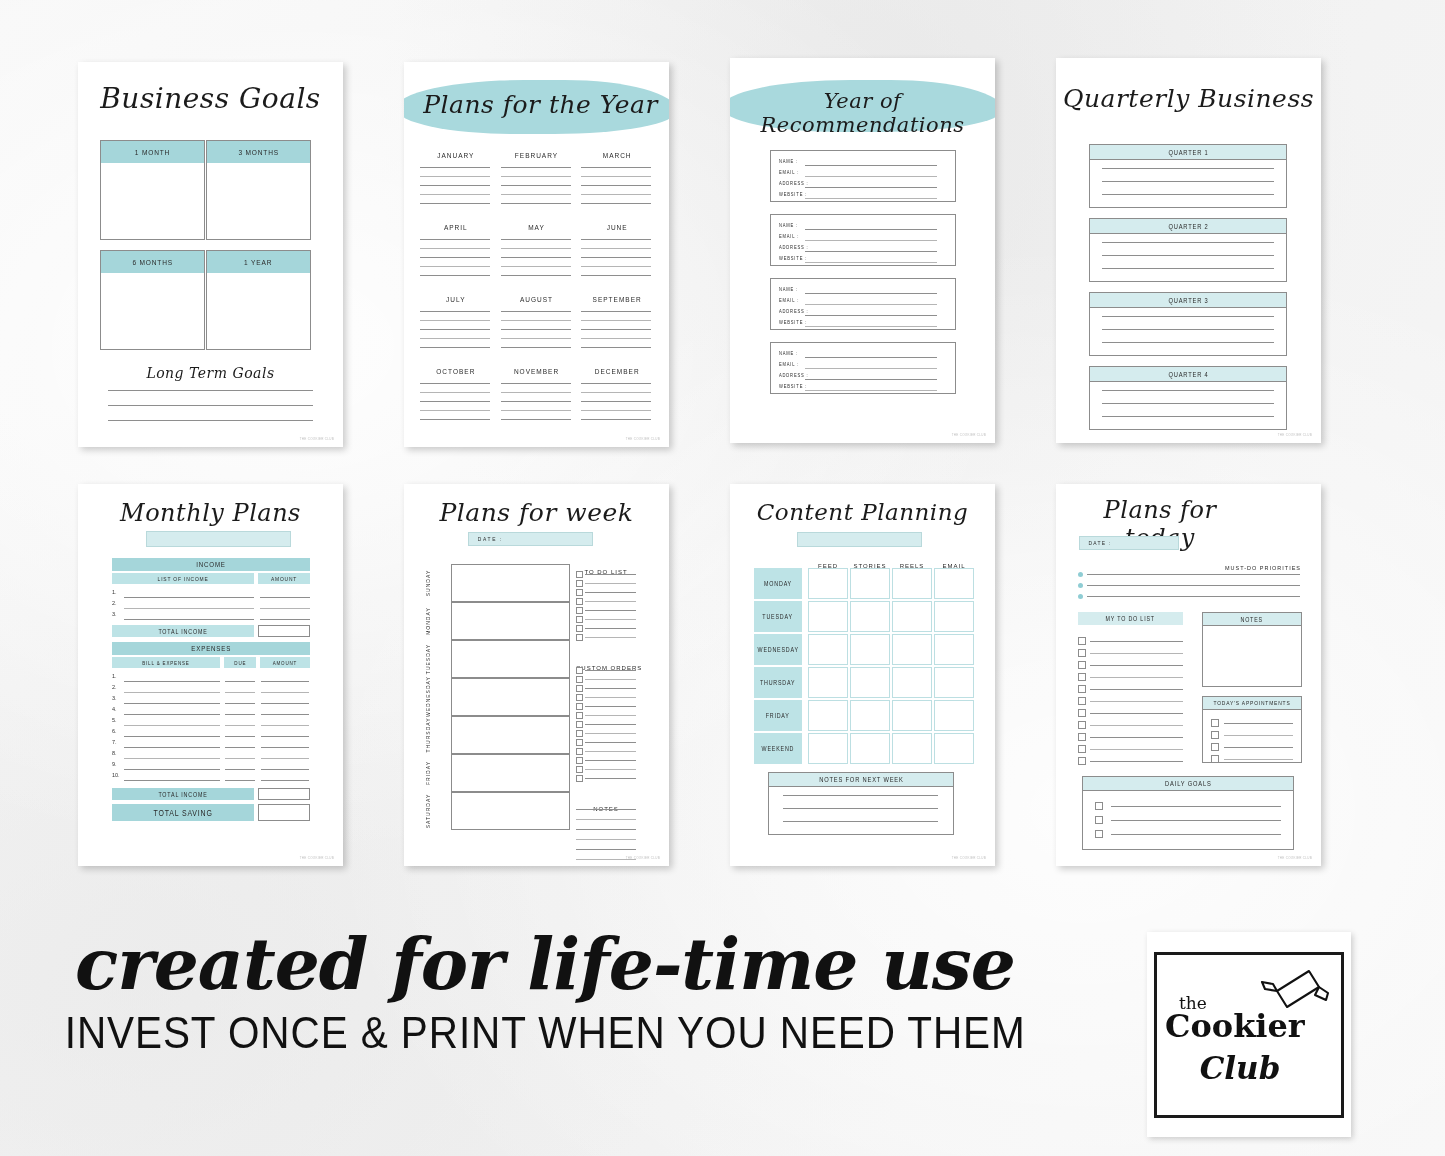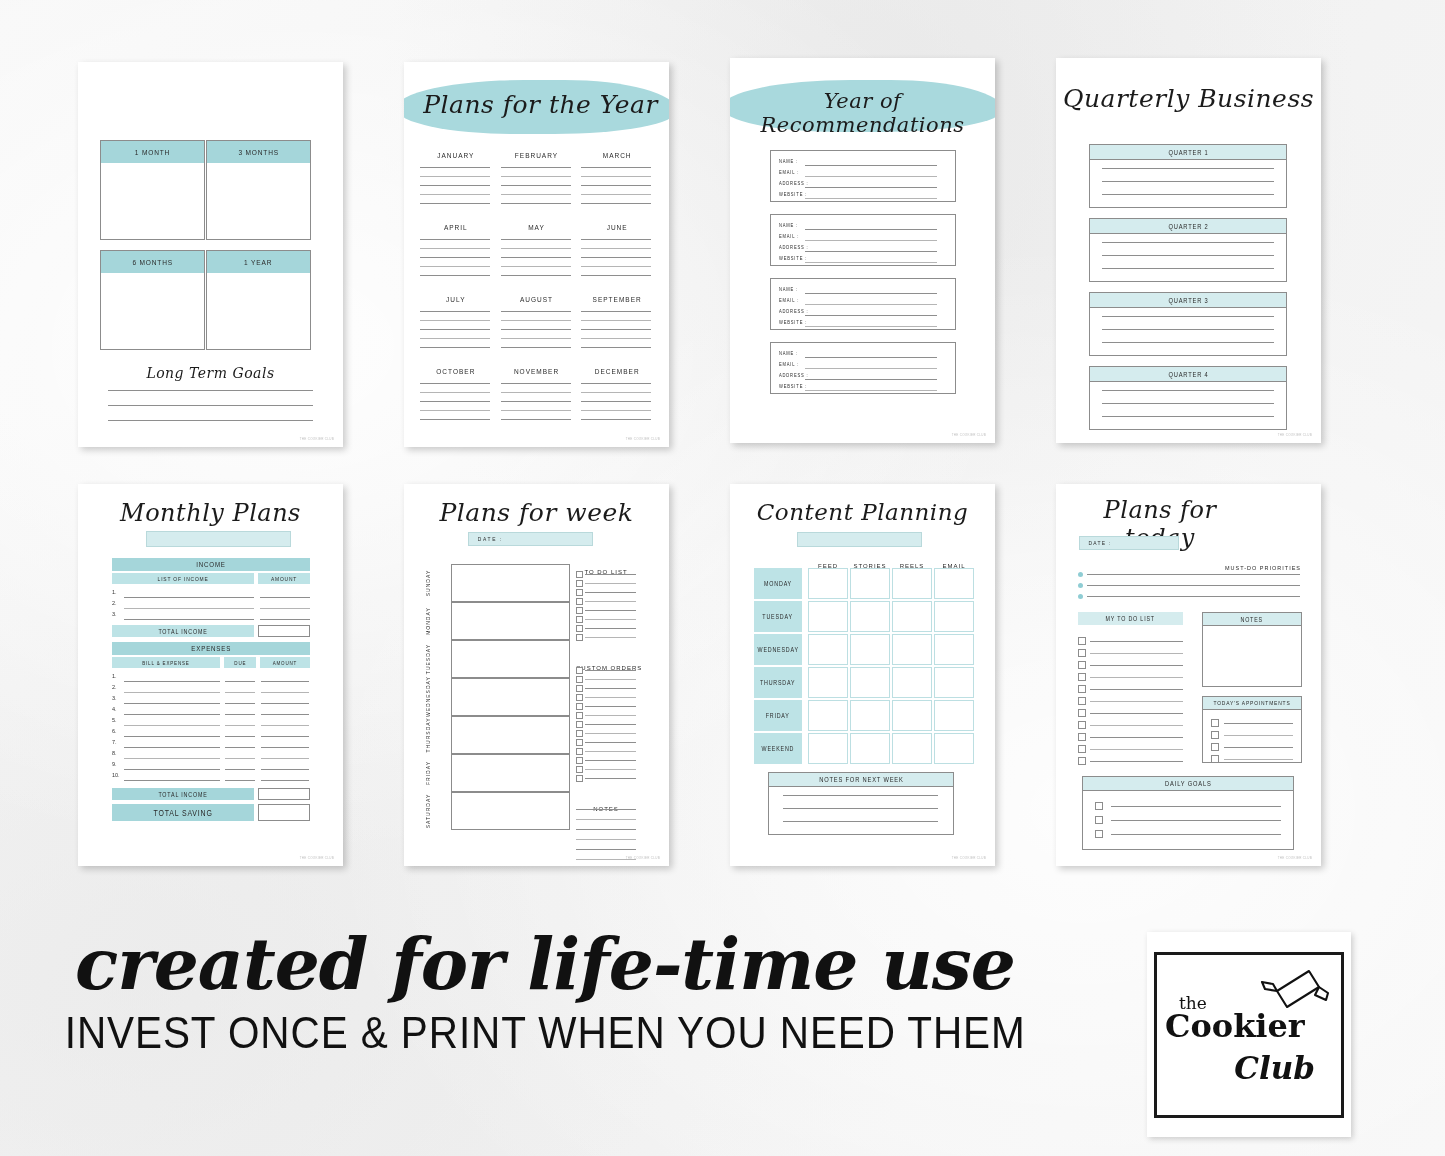--- a/index.html
+++ b/index.html
@@ -108,33 +108,34 @@
   .logo-the {
     position: absolute; left: 22px; top: 38px;
     font-family: "DejaVu Serif", serif; font-size: 17px; color: #111;
   }
   .logo-cookier {
     position: absolute; left: 8px; top: 52px; width: 150px; 
     font-family: "DejaVu Serif", serif; font-weight: 700;
     font-size: 32px; color: #111;
   }
   .logo-club {
-    position: absolute; left: 8px; top: 95px; width: 150px; text-align: right;
+    position: absolute; left: 8px; top: 95px; width: 150px; text-align: center;
     font-family: "DejaVu Serif", serif; font-style: italic; font-weight: 700;
     font-size: 31px; color: #111;
   }
   .pin { position: absolute; right: 6px; top: 10px; }
 </style>
 </head>
 <body>
 
 <div class="texture"></div>
 
 <div class="sheet" style="left:78px; top:62px; width:265px; height:385px;">
   <div class="sheet-inner">
+    <div class="script" style="position:absolute; left:0; top:20px; width:100%; font-size:28px;">Business Goals</div>
 
     <div id="bg-boxes">
         <div class="bx" style="position: absolute; left: 22px; top: 78px; width: 105px; height: 100px; background: rgb(255, 255, 255);">
           <div class="teal-dark" style="height: 22px; display: flex; align-items: center; justify-content: center;">
             <span class="caps" style="font-size: 8px;">1 MONTH</span>
           </div>
         </div>
         <div class="bx" style="position: absolute; left: 128px; top: 78px; width: 105px; height: 100px; background: rgb(255, 255, 255);">
           <div class="teal-dark" style="height: 22px; display: flex; align-items: center; justify-content: center;">
             <span class="caps" style="font-size: 8px;">3 MONTHS</span>

